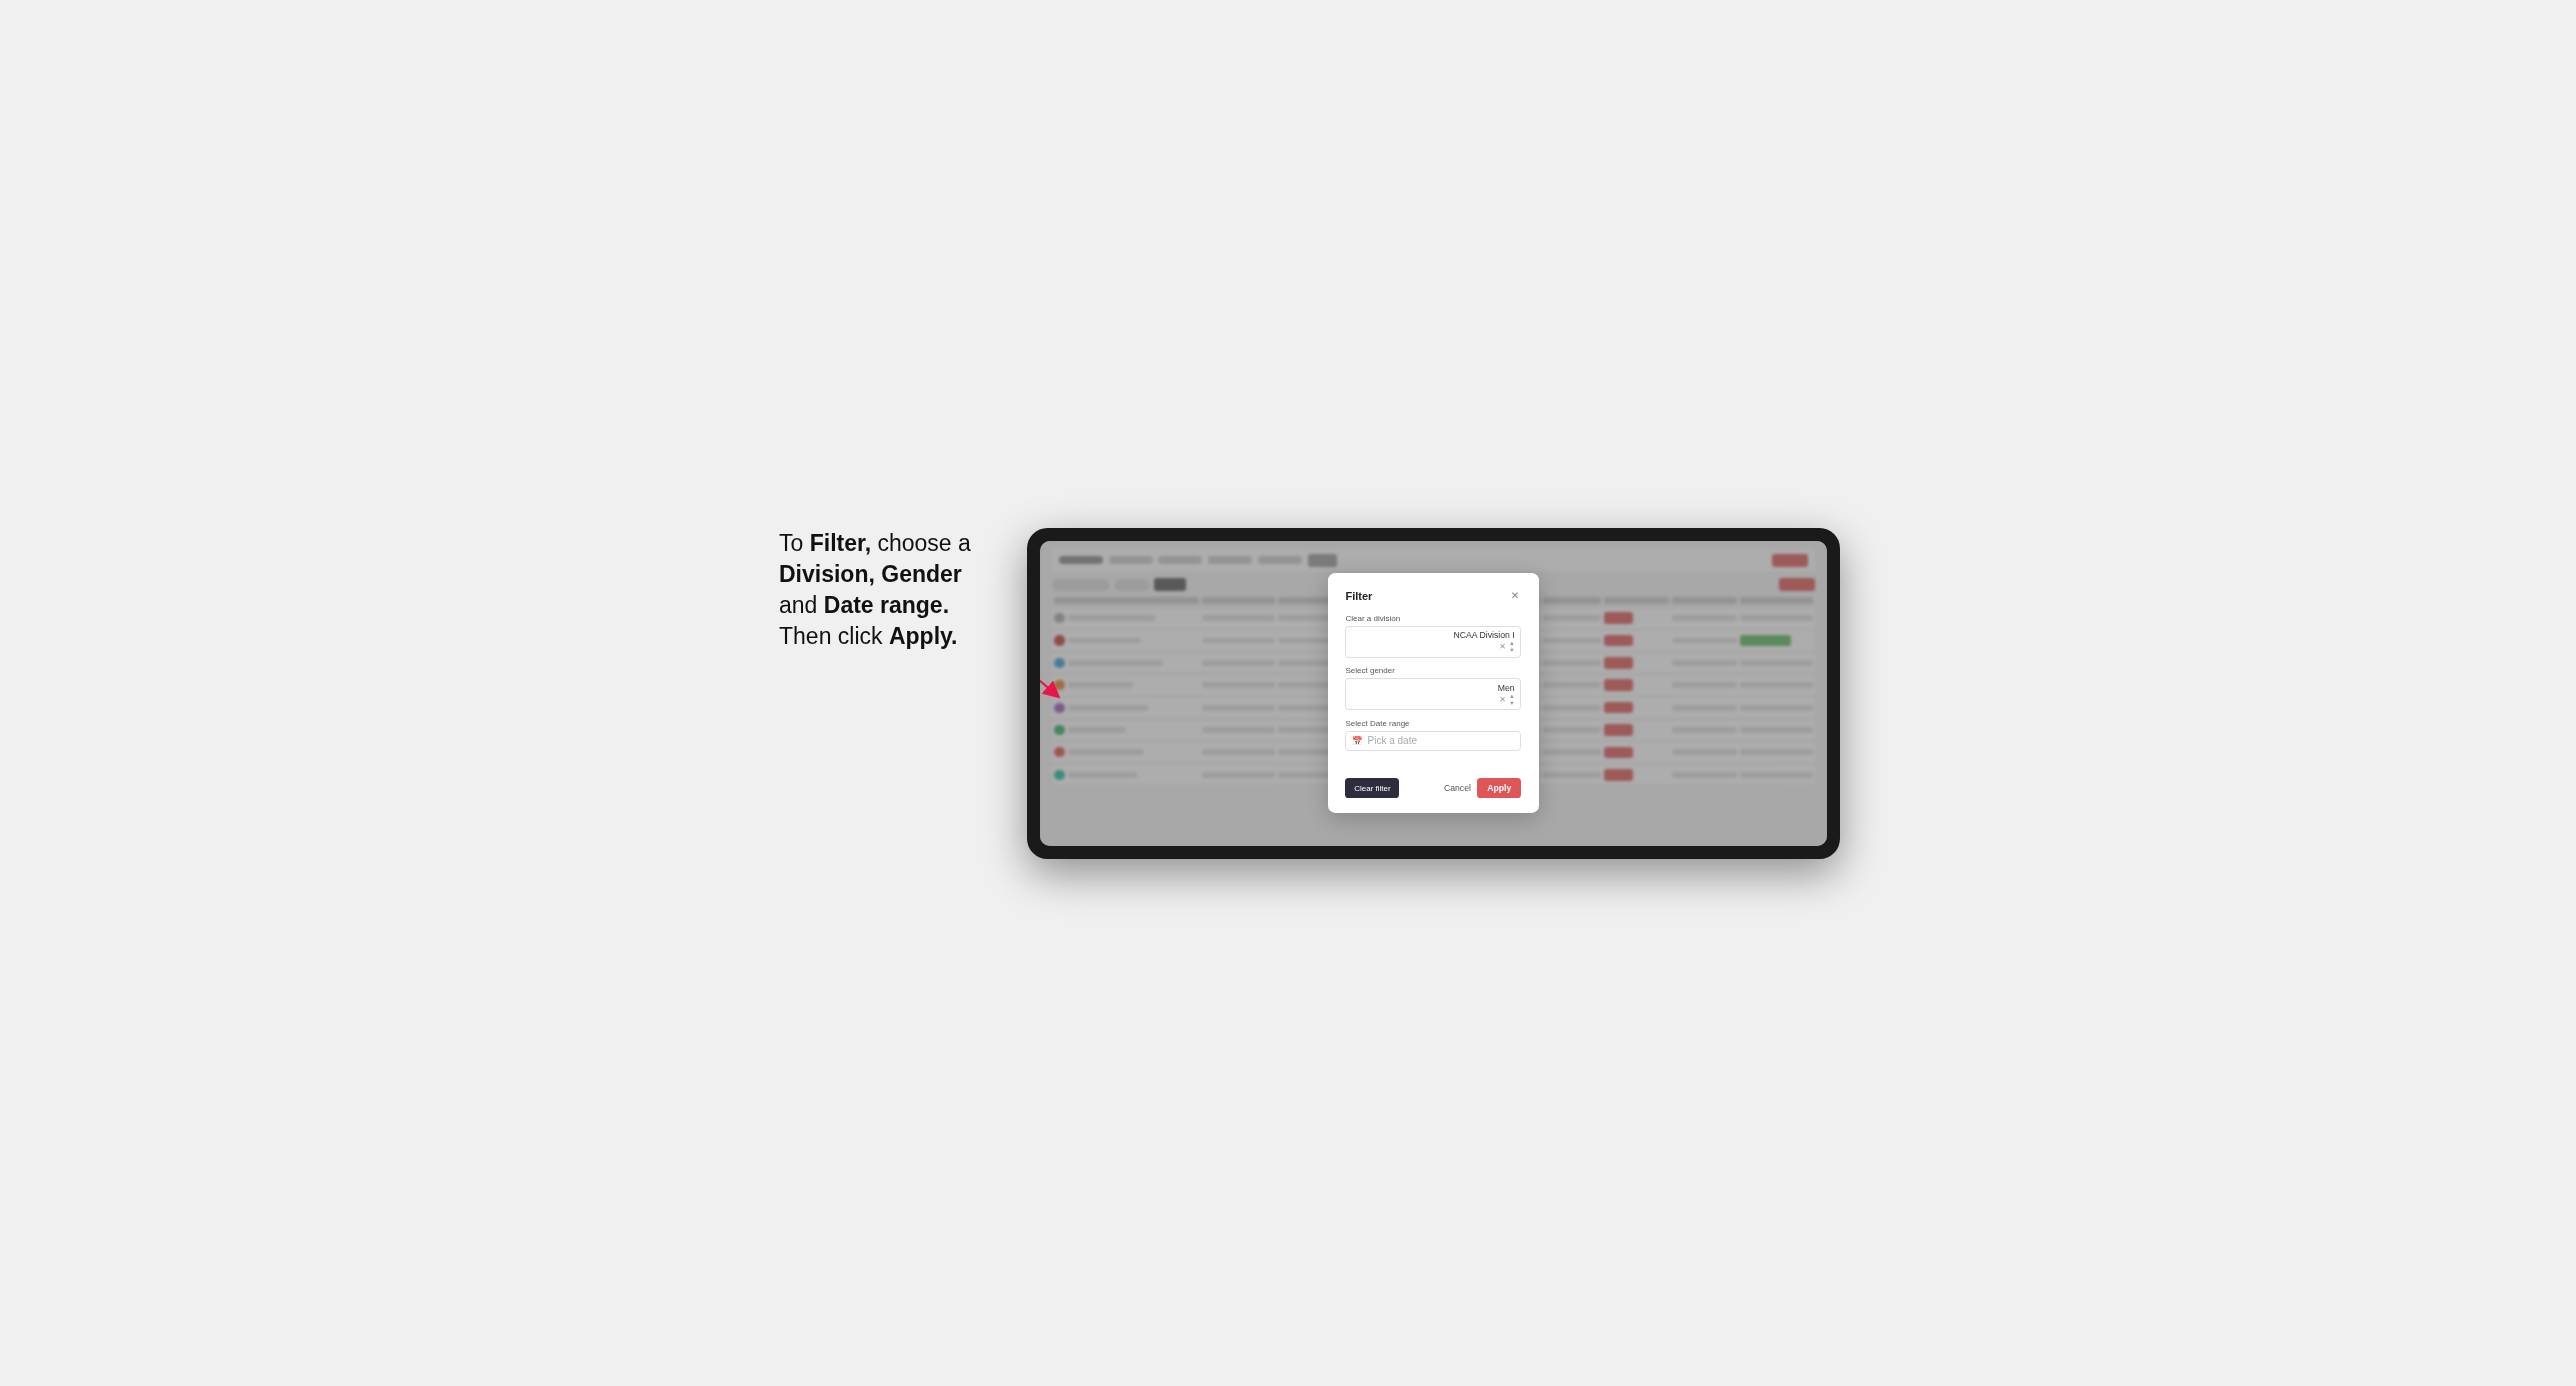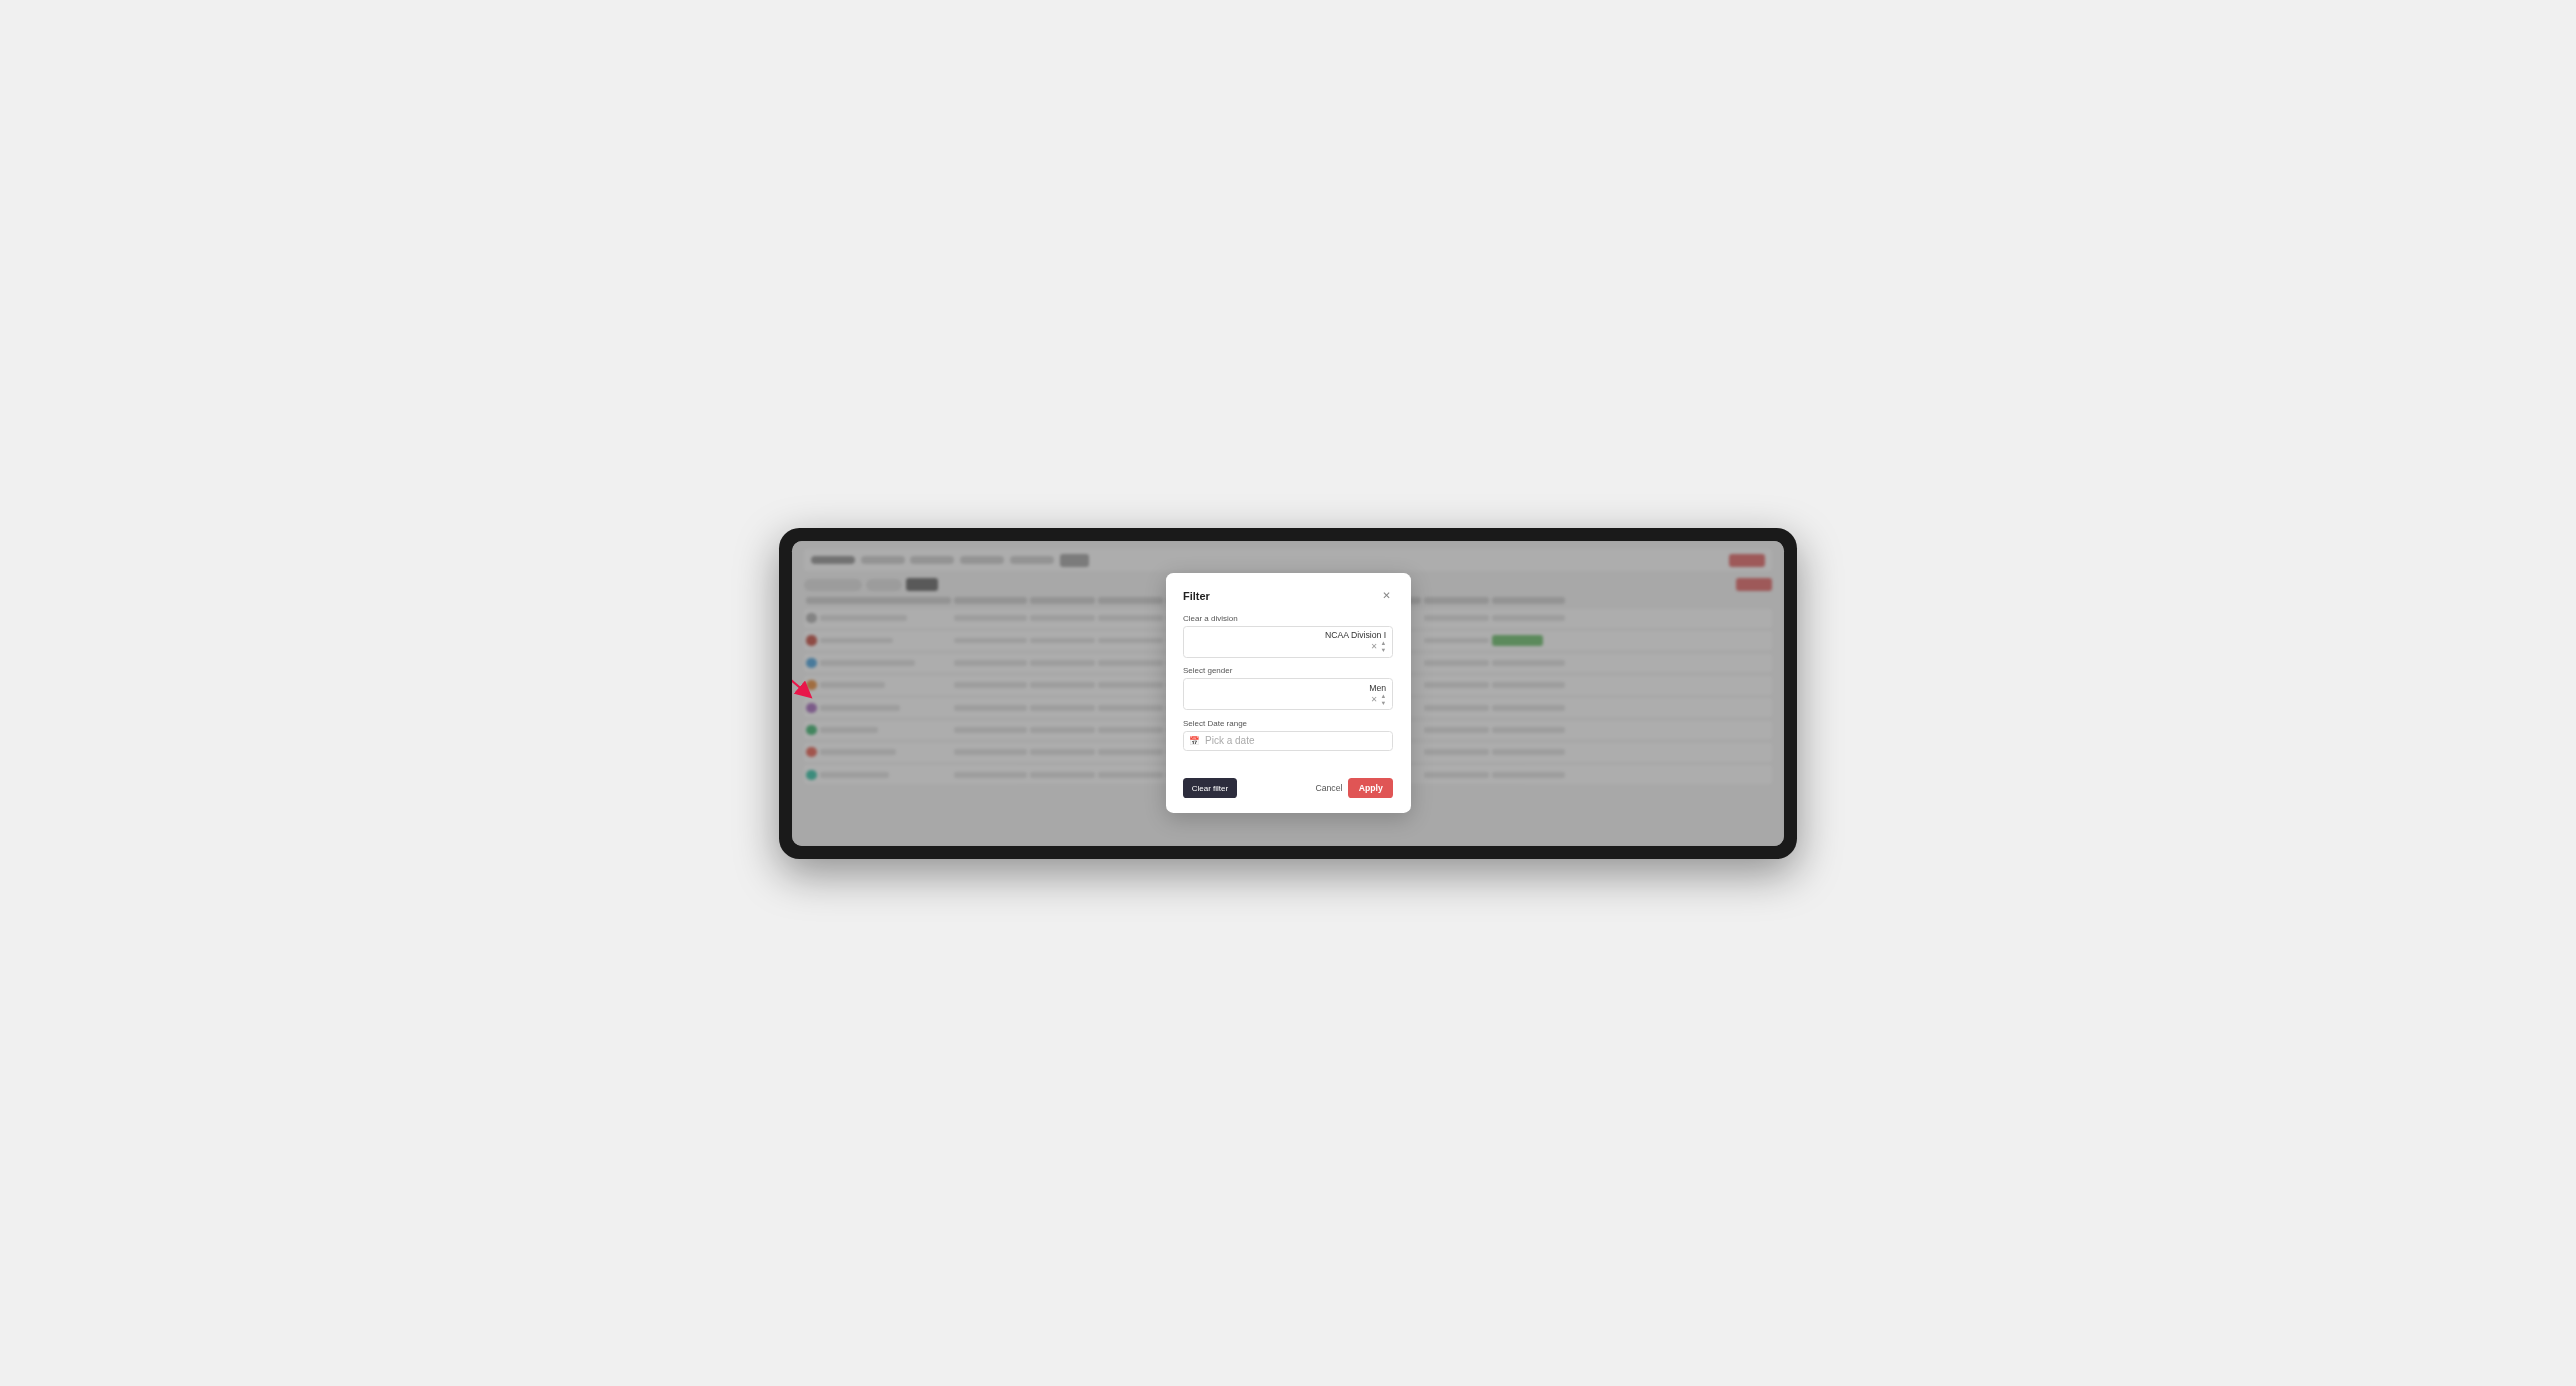--- a/index.html
+++ b/index.html
@@ -117,21 +117,21 @@
       display: flex;
       align-items: center;
       justify-content: center;
       z-index: 10;
     }
 
     .modal {
       background: #fff;
       border-radius: 7.3px;
       padding: 16px 17.5px 14.5px;
-      width: 245px;
+      width: 211px;
       box-shadow: 0 5.8px 22px rgba(0,0,0,0.2);
       position: relative;
     }
 
     .modal-header {
       display: flex;
       align-items: center;
       justify-content: space-between;
       margin-bottom: 11.6px;
     }
@@ -272,20 +272,26 @@
       width: 305px;
       height: 218px;
       pointer-events: none;
     }
   </style>
 </head>
 <body>
 
 <div class="page-container">
 
+  <div class="instruction-text">
+    <span>To <strong>Filter,</strong> choose a<br></span>
+    <strong>Division, Gender</strong><br>
+    <span>and <strong>Date range.</strong><br></span>
+    <span>Then click <strong>Apply.</strong></span>
+  </div>
 
   <div class="tablet-wrapper">
     <div class="tablet-screen">
 
       <div class="bg-app">
         <div class="bg-header">
           <div class="bg-header-pill active"></div>
           <div class="bg-header-pill"></div>
           <div class="bg-header-pill"></div>
           <div class="bg-header-pill"></div>

